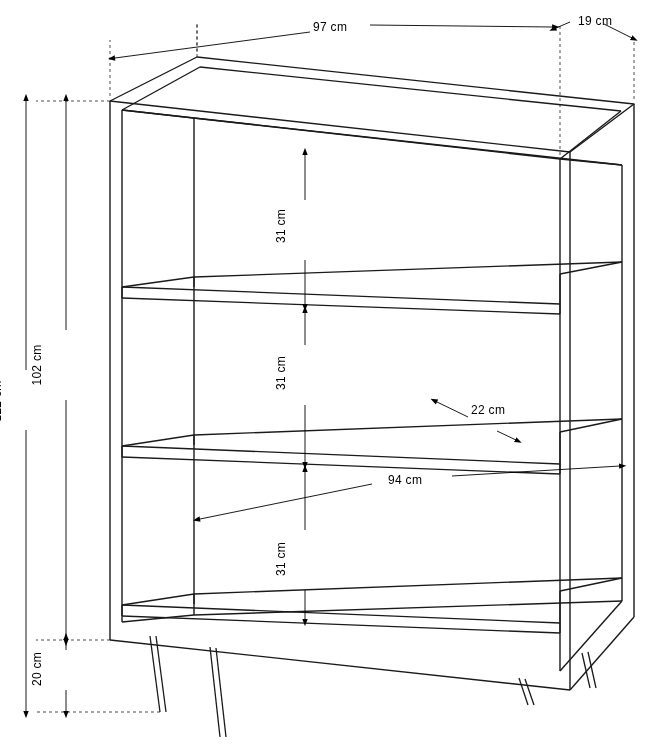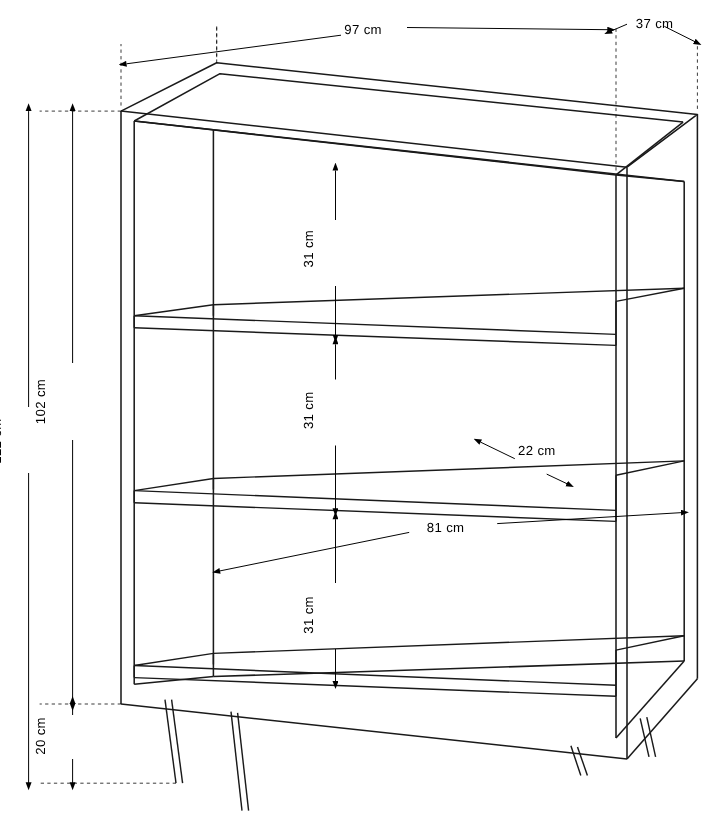--- a/index.html
+++ b/index.html
@@ -171,31 +171,31 @@
       <path d="M437,402 L468,417" marker-start="url(#arrowStart)"></path>
       <path d="M497,431 L516,440" marker-end="url(#arrowEnd)"></path>
 
       <path d="M200,519 L372,484" marker-start="url(#arrowStart)"></path>
       <path d="M452,476 L620,466" marker-end="url(#arrowEnd)"></path>
     </g>
   </svg>
 
   <div class="dim-label" style="left:313px; top:20px;">97 cm</div>
 
-  <div class="dim-label" style="left:578px; top:14px;">37 cm</div>
+  <div class="dim-label" style="left:578px; top:14px;">19 cm</div>
 
   <div class="dim-label vert" style="left:281px; top:219px; width:44px; text-align:center; margin-left:-22px;">31 cm</div>
 
   <div class="dim-label vert" style="left:281px; top:366px; width:44px; text-align:center; margin-left:-22px;">31 cm</div>
 
   <div class="dim-label vert" style="left:281px; top:552px; width:44px; text-align:center; margin-left:-22px;">31 cm</div>
 
   <div class="dim-label" style="left:471px; top:403px;">22 cm</div>
 
-  <div class="dim-label" style="left:388px; top:473px;">81 cm</div>
+  <div class="dim-label" style="left:388px; top:473px;">94 cm</div>
 
   <div class="dim-label vert" style="left:37px; top:358px; width:50px; text-align:center; margin-left:-25px;">102 cm</div>
 
   <div class="dim-label vert" style="left:-3px; top:394px; width:50px; text-align:center; margin-left:-25px;">122 cm</div>
 
   <div class="dim-label vert" style="left:37px; top:662px; width:44px; text-align:center; margin-left:-22px;">20 cm</div>
 
 </div>
 
 </body></html>

